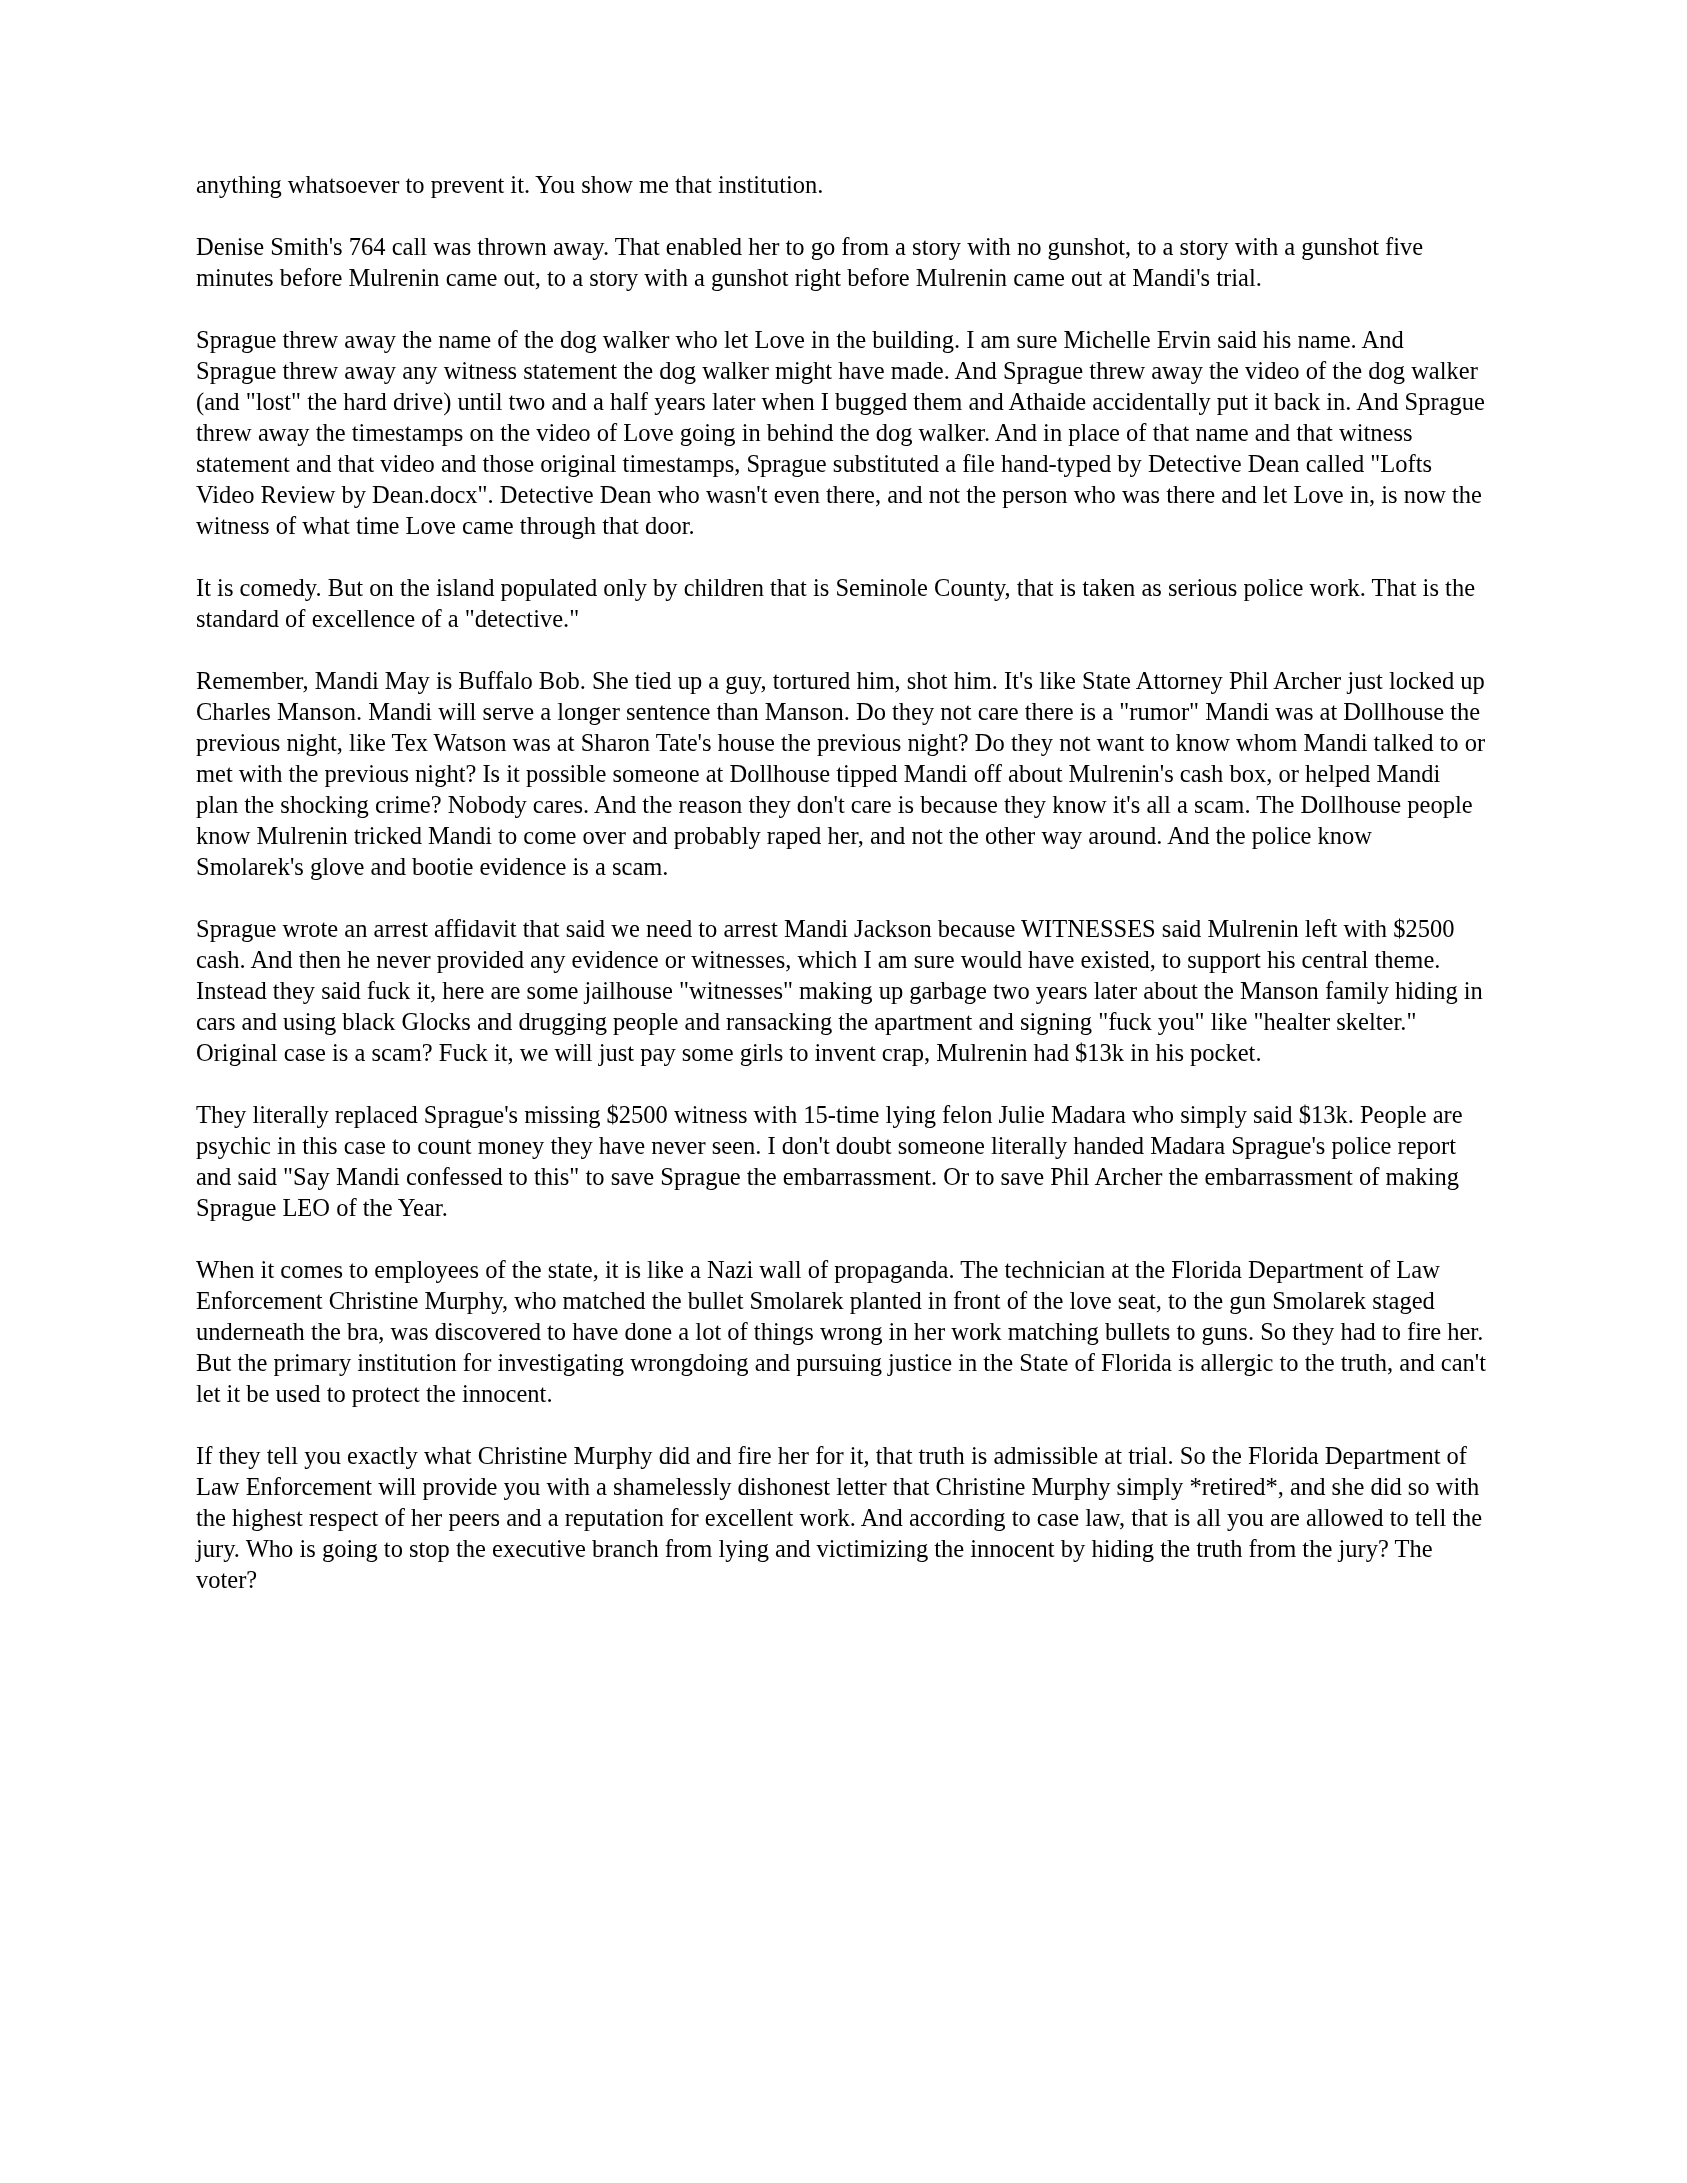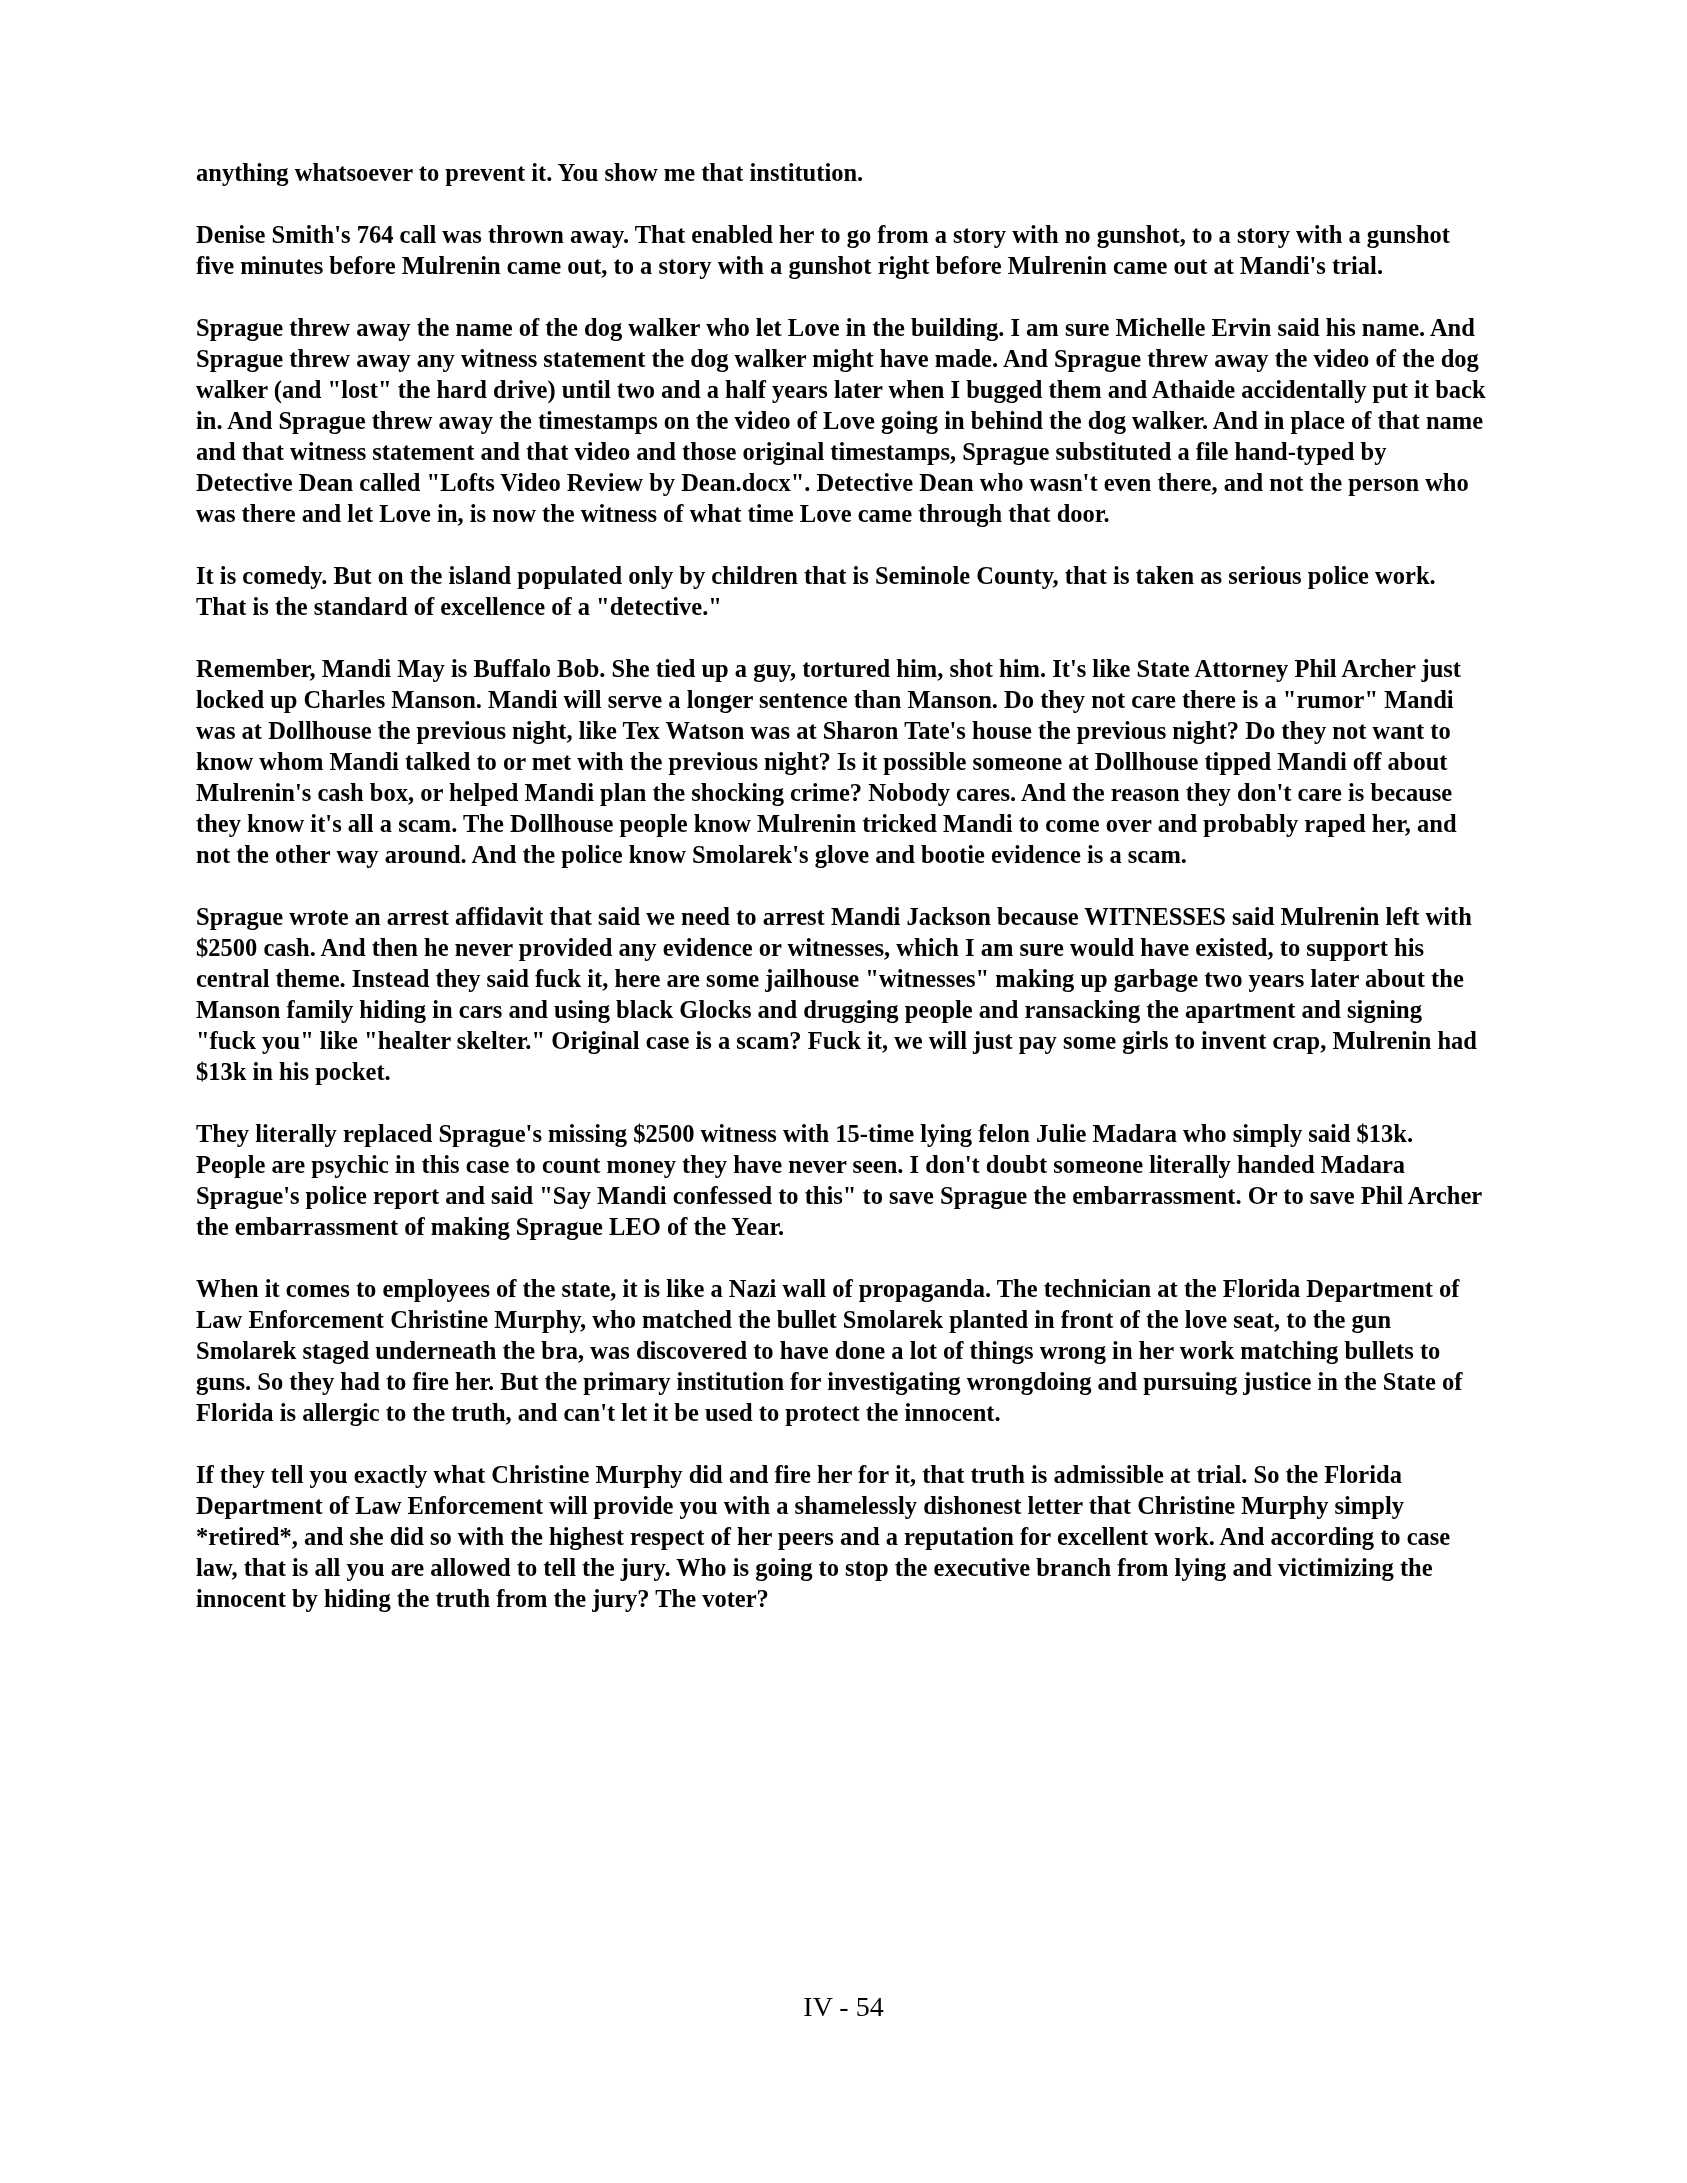--- a/index.html
+++ b/index.html
@@ -20,23 +20,22 @@
     position: absolute;
     top: 157px;
     left: 196px;
     width: 1290px;
     font-size: 24.5px;
     line-height: 31px;
     text-align: left;
     letter-spacing: 0px;
   }
   .body-text p {
-    margin: 0 0 31px 0;
+    margin: 12px 0 31px 0;
     padding: 0;
-    font-weight: bold;
   }
   .page-footer {
     position: absolute;
     top: 1990px;
     left: 0;
     width: 1687px;
     text-align: center;
     font-size: 28px;
     line-height: 34px;
   }
@@ -49,15 +48,14 @@
     <p>anything whatsoever to prevent it. You show me that institution.</p>
     <p>Denise Smith's 764 call was thrown away. That enabled her to go from a story with no gunshot, to a story with a gunshot five minutes before Mulrenin came out, to a story with a gunshot right before Mulrenin came out at Mandi's trial.</p>
     <p>Sprague threw away the name of the dog walker who let Love in the building. I am sure Michelle Ervin said his name. And Sprague threw away any witness statement the dog walker might have made. And Sprague threw away the video of the dog walker (and "lost" the hard drive) until two and a half years later when I bugged them and Athaide accidentally put it back in. And Sprague threw away the timestamps on the video of Love going in behind the dog walker. And in place of that name and that witness statement and that video and those original timestamps, Sprague substituted a file hand-typed by Detective Dean called "Lofts Video Review by Dean.docx". Detective Dean who wasn't even there, and not the person who was there and let Love in, is now the witness of what time Love came through that door.</p>
     <p>It is comedy. But on the island populated only by children that is Seminole County, that is taken as serious police work. That is the standard of excellence of a "detective."</p>
     <p>Remember, Mandi May is Buffalo Bob. She tied up a guy, tortured him, shot him. It's like State Attorney Phil Archer just locked up Charles Manson. Mandi will serve a longer sentence than Manson. Do they not care there is a "rumor" Mandi was at Dollhouse the previous night, like Tex Watson was at Sharon Tate's house the previous night? Do they not want to know whom Mandi talked to or met with the previous night? Is it possible someone at Dollhouse tipped Mandi off about Mulrenin's cash box, or helped Mandi plan the shocking crime? Nobody cares. And the reason they don't care is because they know it's all a scam. The Dollhouse people know Mulrenin tricked Mandi to come over and probably raped her, and not the other way around. And the police know Smolarek's glove and bootie evidence is a scam.</p>
     <p>Sprague wrote an arrest affidavit that said we need to arrest Mandi Jackson because WITNESSES said Mulrenin left with $2500 cash. And then he never provided any evidence or witnesses, which I am sure would have existed, to support his central theme. Instead they said fuck it, here are some jailhouse "witnesses" making up garbage two years later about the Manson family hiding in cars and using black Glocks and drugging people and ransacking the apartment and signing "fuck you" like "healter skelter." Original case is a scam? Fuck it, we will just pay some girls to invent crap, Mulrenin had $13k in his pocket.</p>
     <p>They literally replaced Sprague's missing $2500 witness with 15-time lying felon Julie Madara who simply said $13k. People are psychic in this case to count money they have never seen. I don't doubt someone literally handed Madara Sprague's police report and said "Say Mandi confessed to this" to save Sprague the embarrassment. Or to save Phil Archer the embarrassment of making Sprague LEO of the Year.</p>
     <p>When it comes to employees of the state, it is like a Nazi wall of propaganda. The technician at the Florida Department of Law Enforcement Christine Murphy, who matched the bullet Smolarek planted in front of the love seat, to the gun Smolarek staged underneath the bra, was discovered to have done a lot of things wrong in her work matching bullets to guns. So they had to fire her. But the primary institution for investigating wrongdoing and pursuing justice in the State of Florida is allergic to the truth, and can't let it be used to protect the innocent.</p>
     <p>If they tell you exactly what Christine Murphy did and fire her for it, that truth is admissible at trial. So the Florida Department of Law Enforcement will provide you with a shamelessly dishonest letter that Christine Murphy simply *retired*, and she did so with the highest respect of her peers and a reputation for excellent work. And according to case law, that is all you are allowed to tell the jury. Who is going to stop the executive branch from lying and victimizing the innocent by hiding the truth from the jury? The voter?</p>
   </div>
-  <div class="page-footer">IV - 54</div>
 </div>
 
 
 </body></html>

